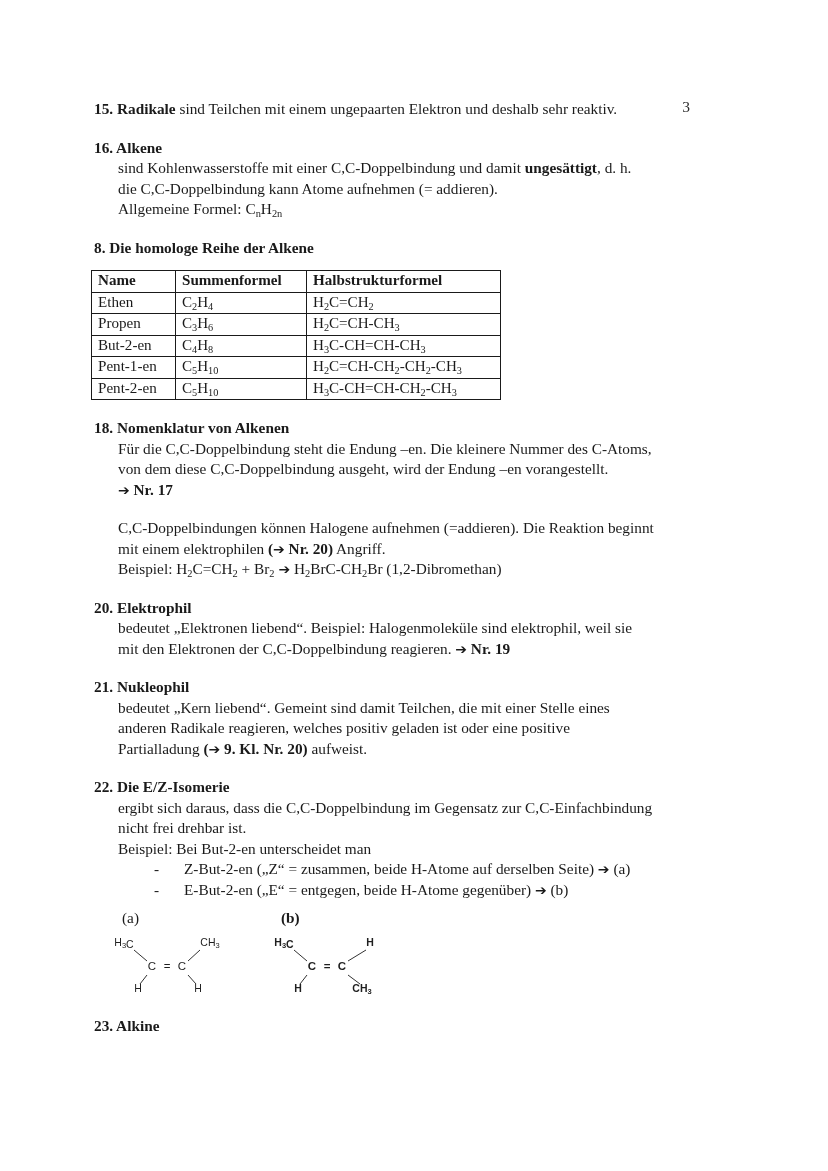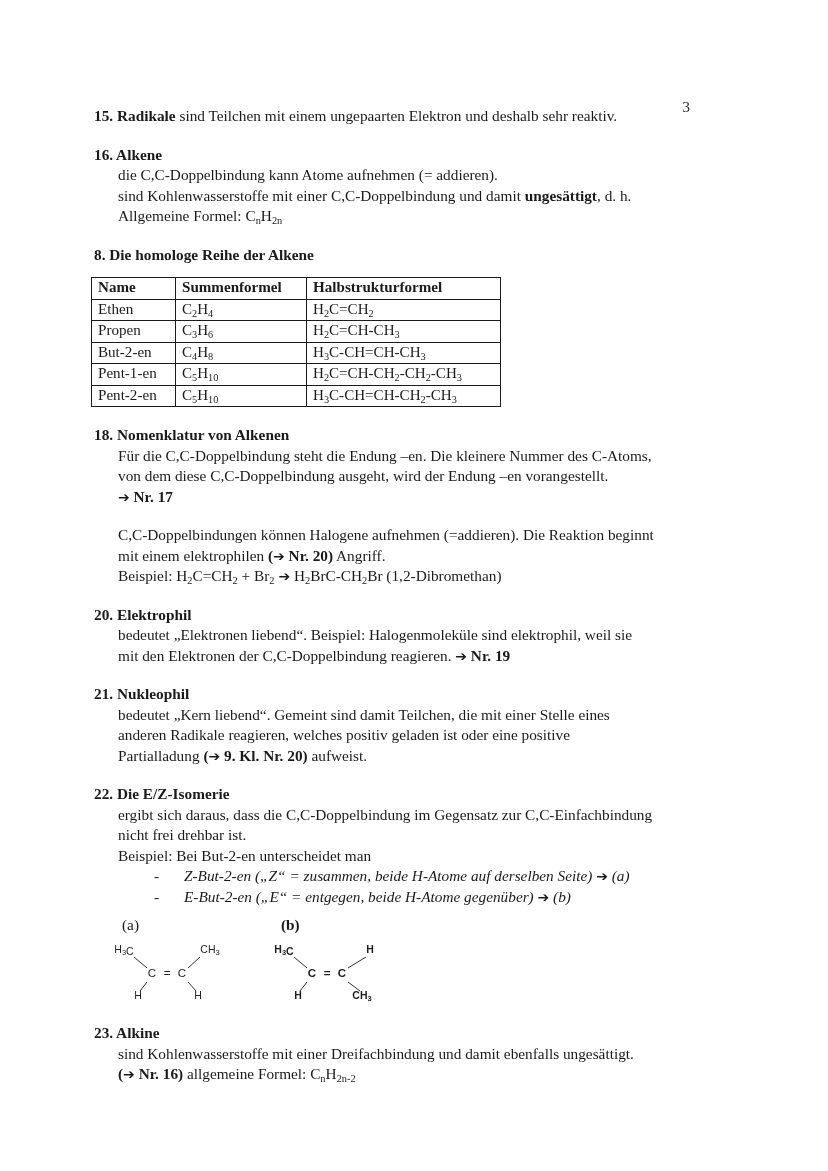--- a/index.html
+++ b/index.html
@@ -28,21 +28,21 @@
     position: absolute;
     right: 138px;
     top: 99px;
     font-size: 15.5px;
     line-height: 1;
     color: #2b2b2b;
   }
   .content {
     position: absolute;
     left: 94px;
-    top: 106px;
+    top: 99px;
     width: 640px;
   }
 
   
   .entry {
     margin: 0 0 0 0;
   }
   .entry-head {
     font-weight: bold;
     font-size: 15.3px;
@@ -110,21 +110,21 @@
   }
   .bullet-row {
     display: flex;
     font-size: 15.3px;
     line-height: 20.5px;
   }
   .bullet-dash {
     width: 30px;
     flex: 0 0 30px;
   }
-  .bullet-text { white-space: pre-wrap; font-style: italic; }
+  .bullet-text { white-space: pre-wrap; }
 
   
   .struct-labels {
     position: relative;
     height: 22px;
     margin-left: 28px;
     margin-top: 8px;
   }
   .struct-labels .lbl {
     position: absolute;
@@ -162,22 +162,22 @@
 
     <div class="entry">
       <p class="entry-head"><span>15.</span> <span>Radikale</span><span class="normal"> sind Teilchen mit einem ungepaarten Elektron und deshalb sehr reaktiv.</span></p>
     </div>
 
     <div class="gap-md"></div>
 
     <div class="entry">
       <p class="entry-head"><span>16.</span> <span>Alkene</span></p>
       <div class="body-lines">
+        <p class="line"><span>sind Kohlenwasserstoffe mit einer C,C-Doppelbindung und damit </span><b>ungesättigt</b><span>, d. h.</span></p>
         <p class="line">die C,C-Doppelbindung kann Atome aufnehmen (= addieren).</p>
-        <p class="line"><span>sind Kohlenwasserstoffe mit einer C,C-Doppelbindung und damit </span><b>ungesättigt</b><span>, d. h.</span></p>
         <p class="line"><span>Allgemeine Formel: C</span><sub>n</sub><span>H</span><sub>2n</sub></p>
       </div>
     </div>
 
     <div class="gap-md"></div>
 
     <div class="entry">
       <p class="entry-head"><span>8.</span> <span>Die homologe Reihe der Alkene</span></p>
       <div class="table-wrap">
         <table class="homologe">
@@ -329,20 +329,16 @@
           </svg>
         </div>
 
       </div>
     </div>
 
     <div class="gap-md"></div>
 
     <div class="entry">
       <p class="entry-head"><span>23.</span> <span>Alkine</span></p>
-      <div class="body-lines">
-        <p class="line">sind Kohlenwasserstoffe mit einer Dreifachbindung und damit ebenfalls ungesättigt.</p>
-        <p class="line"><b><span>(</span><span class="arrow">➔</span><span> Nr. 16)</span></b><span> allgemeine Formel: C</span><sub>n</sub><span>H</span><sub>2n-2</sub></p>
-      </div>
     </div>
 
   </div>
 </div>
 
 </body></html>

